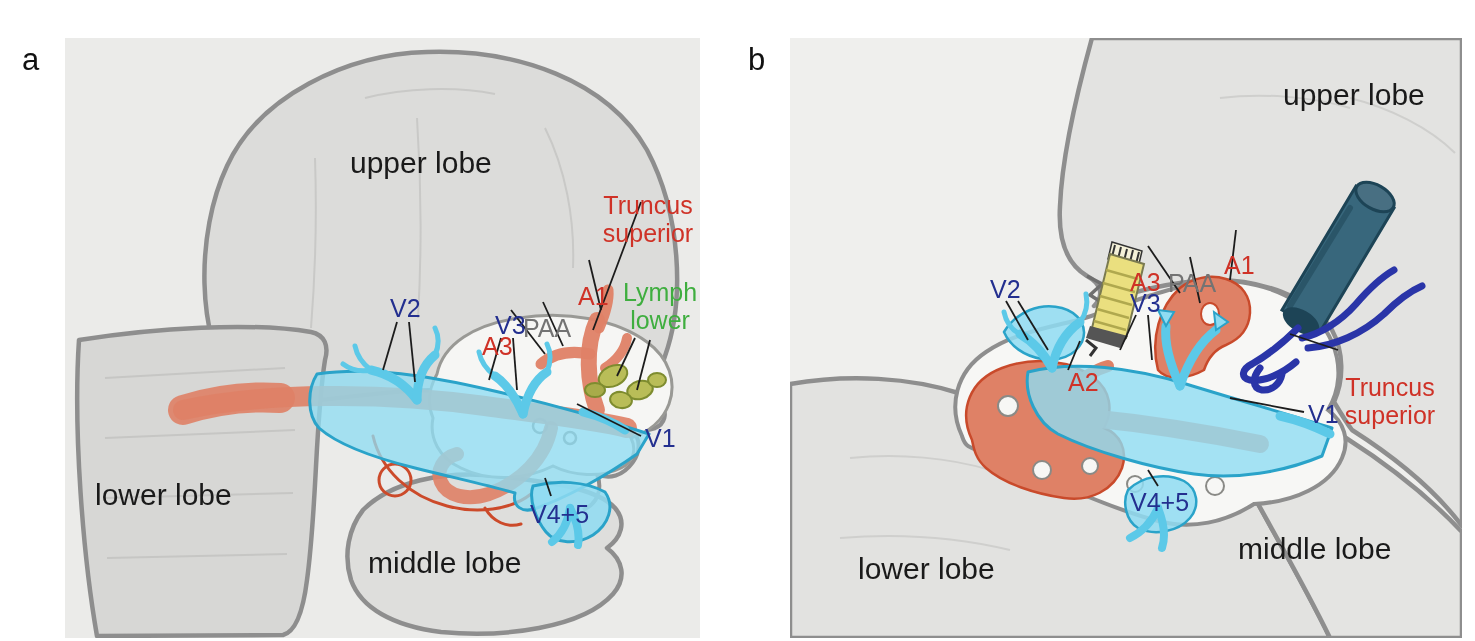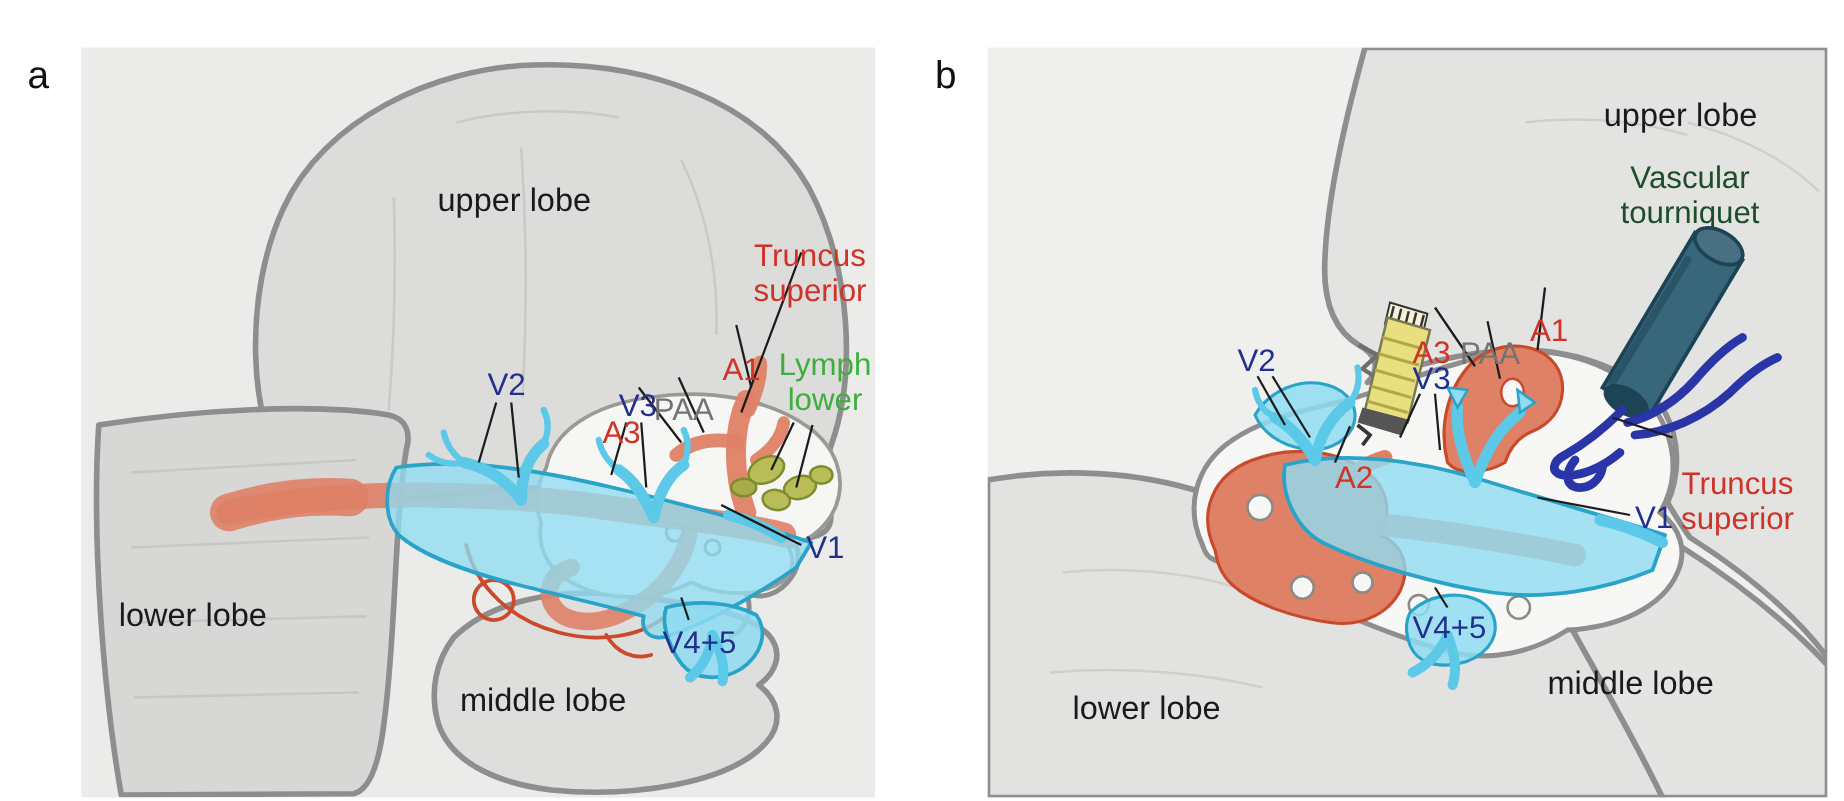--- a/index.html
+++ b/index.html
@@ -2,21 +2,21 @@
 <html><head>
 <meta charset="utf-8">
 <style>
   html,body{margin:0;padding:0;background:#ffffff;}
   .figure{position:relative;width:1475px;height:641px;background:#ffffff;font-family:"Liberation Sans",sans-serif;overflow:hidden;}
   .panel{position:absolute;overflow:hidden;background:#ebebe9;}
   .panel svg{position:absolute;left:0;top:0;display:block;}
   .panel-letter{position:absolute;font-size:31px;color:#111;}
   .lbl{position:absolute;font-size:25px;line-height:1.12;white-space:nowrap;}
   .lbl.multi{white-space:normal;text-align:center;transform:translateX(-50%);}
-  .lobe{font-size:26px;color:#1a1a1a;}
+  .lobe{font-size:30px;color:#1a1a1a;}
   .red{color:#cf3227;margin-top:48px;}
   .maroon{color:#737373;margin-top:38px;}
   .navy{color:#232f8f;}
   .green{color:#3fae3f;}
   .dkgreen{color:#1e4d2b;}
 </style>
 </head>
 <body>
 
 <div class="figure">
@@ -208,21 +208,20 @@
         <path d="M 290,303 L 278,332"></path>
         <path d="M 548,312 L 500,296"></path>
         <path d="M 514,374 L 440,360"></path>
         <path d="M 368,448 L 358,432"></path>
       </g>
     </svg>
 
     <div class="lbl lobe" style="left:493px;top:40px;">upper lobe</div>
     <div class="lbl lobe" style="left:68px;top:514px;">lower lobe</div>
     <div class="lbl lobe" style="left:448px;top:494px;">middle lobe</div>
-    <div class="lbl multi dkgreen" style="left:562px;top:90px;width:126px;">Vascular tourniquet</div>
     <div class="lbl red" style="left:340px;top:182px;">A3</div>
     <div class="lbl maroon" style="left:378px;top:193px;">PAA</div>
     <div class="lbl red" style="left:434px;top:165px;">A1</div>
     <div class="lbl navy" style="left:200px;top:237px;">V2</div>
     <div class="lbl navy" style="left:340px;top:251px;">V3</div>
     <div class="lbl red" style="left:278px;top:282px;">A2</div>
     <div class="lbl multi red" style="left:600px;top:287px;width:104px;">Truncus superior</div>
     <div class="lbl navy" style="left:518px;top:362px;">V1</div>
     <div class="lbl navy" style="left:340px;top:450px;">V4+5</div>
   </div>

